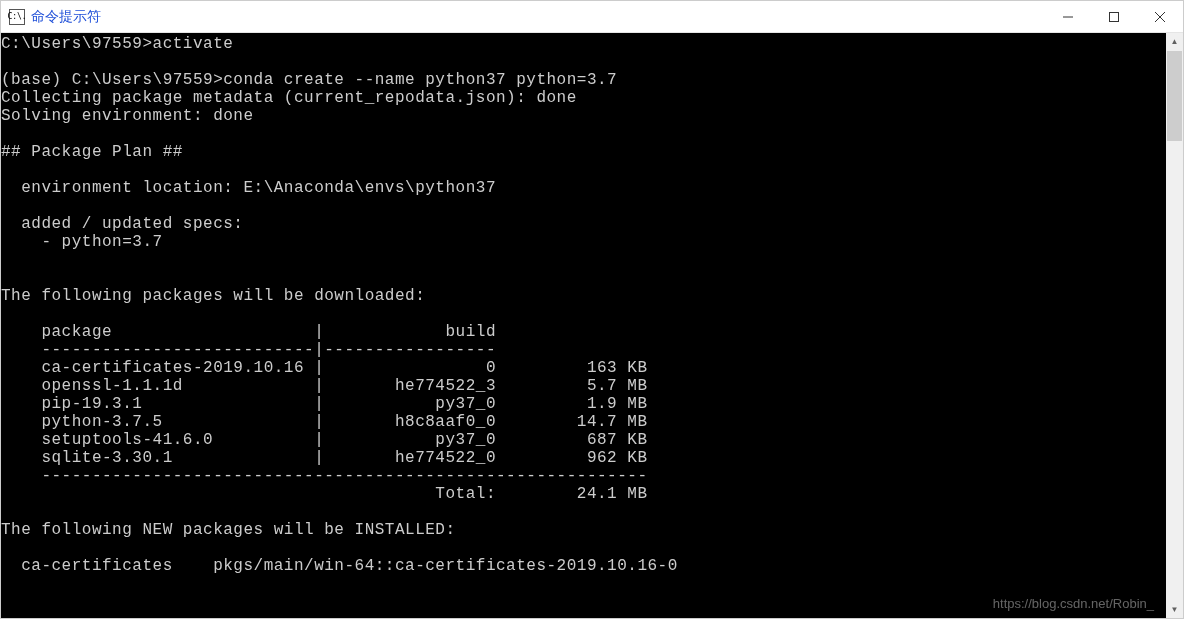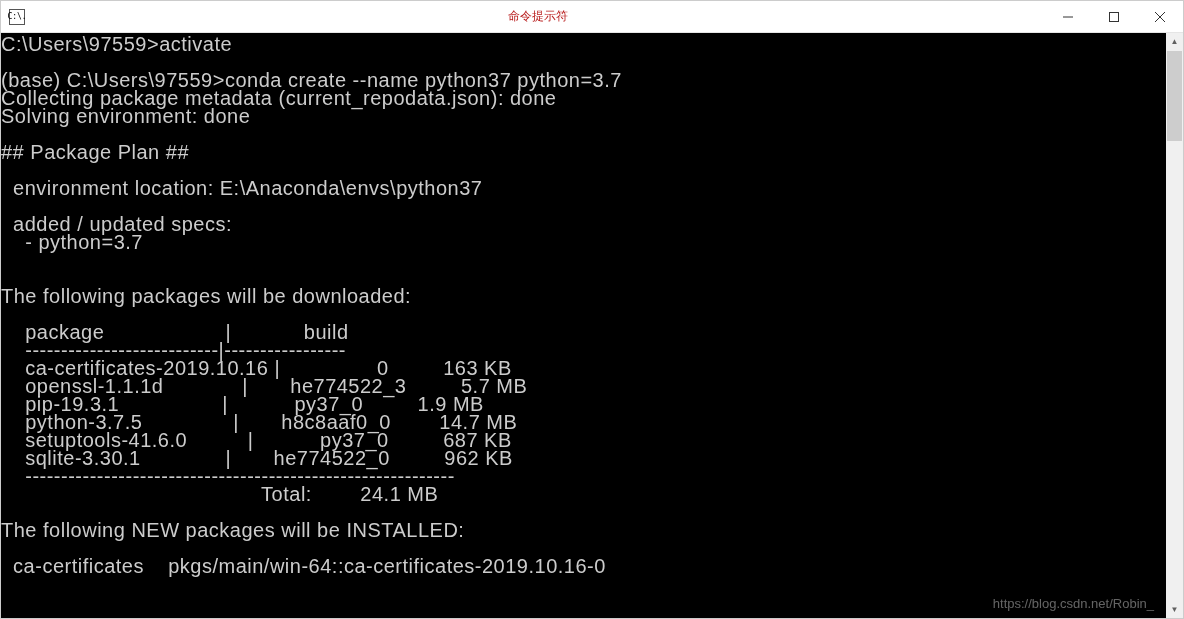--- a/index.html
+++ b/index.html
@@ -35,24 +35,23 @@
       display: flex;
       align-items: center;
       justify-content: center;
       font-size: 8px;
       font-family: Consolas, monospace;
       background: #fff;
       color: #000;
       margin-right: 6px;
     }
     .titlebar-title {
-      font-size: 12px;
-      color: #b91c1c;
+      font-size: 14px;
+      color: #1d4ed8;
       flex: 1;
-      text-align: center;
     }
     .window-controls {
       display: flex;
       height: 100%;
     }
     .win-btn {
       width: 46px;
       height: 100%;
       display: flex;
       align-items: center;
@@ -66,22 +65,22 @@
     .terminal-container {
       flex: 1;
       display: flex;
       background: #000;
       overflow: hidden;
     }
     .terminal {
       flex: 1;
       background: #000;
       color: #ccc;
-      font-family: Liberation Sans, sans-serif;
-      font-size: 20px;
+      font-family: Liberation Mono, monospace;
+      font-size: 16px;
       line-height: 18px;
       padding: 2px 0 0 0;
       white-space: pre;
       overflow: hidden;
       letter-spacing: 0.5px;
     }
     .scrollbar {
       width: 17px;
       background: #f0f0f0;
       position: relative;

